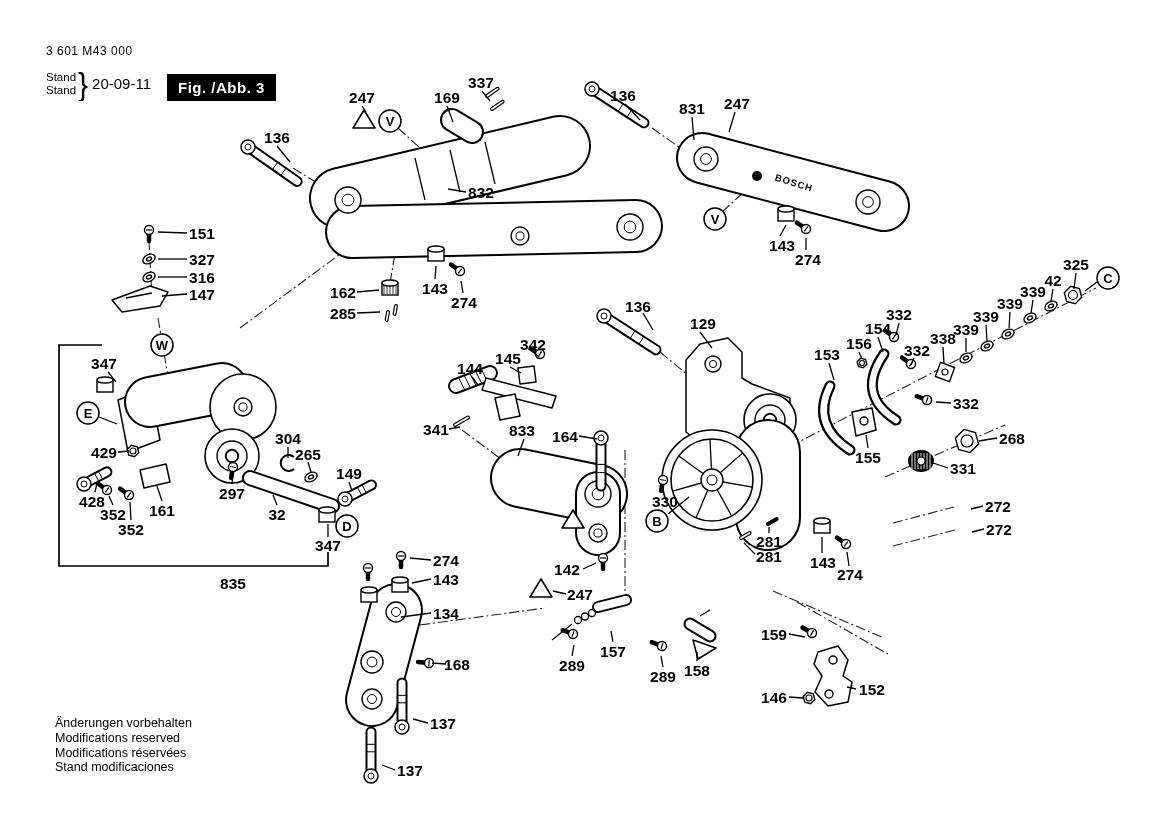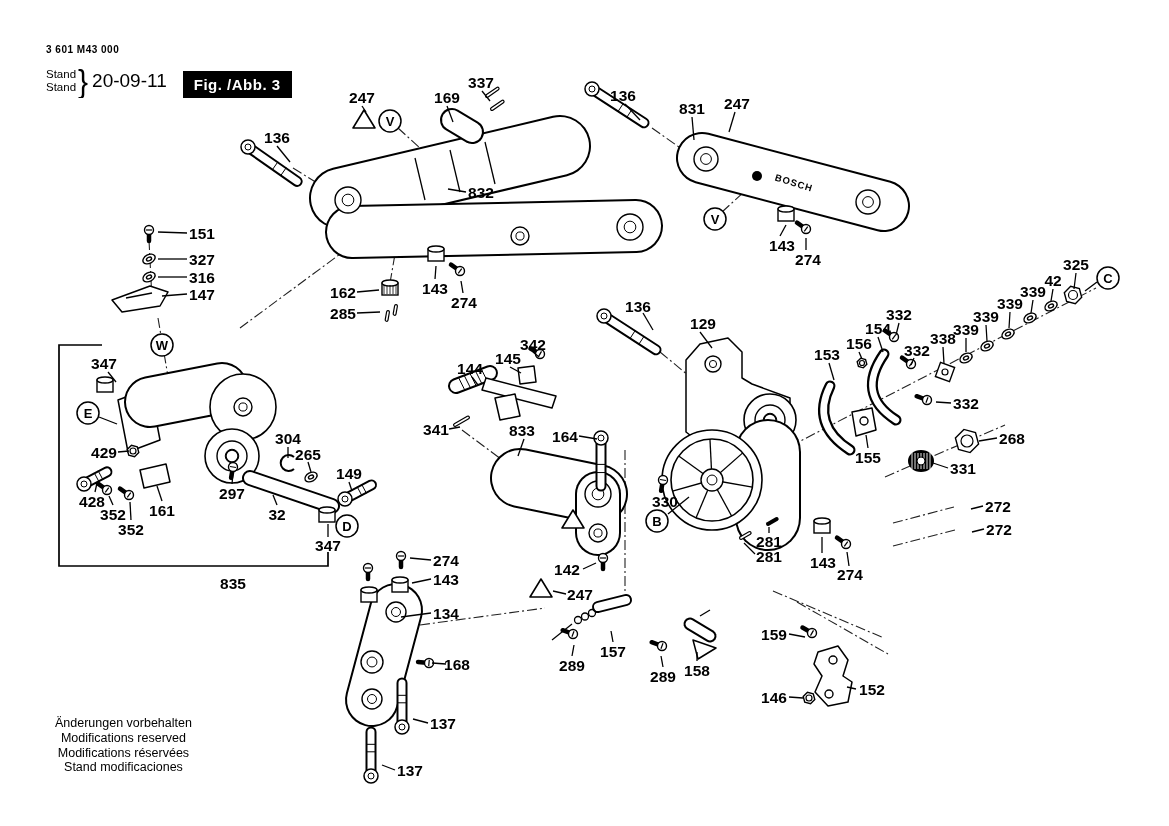--- a/index.html
+++ b/index.html
@@ -1,28 +1,28 @@
 <!DOCTYPE html>
 <html><head>
 <meta charset="utf-8">
 <style>
   html,body{margin:0;padding:0;background:#fff;}
   body{width:1169px;height:826px;position:relative;overflow:hidden;
        font-family:"Liberation Sans",sans-serif;color:#000;}
   #stage{position:absolute;left:0;top:0;width:1169px;height:826px;}
   svg text{font-family:"Liberation Sans",sans-serif;}
   .hdr{position:absolute;left:46px;top:44px;z-index:5;}
-  .partno{font-size:10px;letter-spacing:.5px;font-weight:bold;}
+  .partno{font-size:12px;letter-spacing:.5px;}
   .issue-row{display:flex;align-items:center;margin-top:8px;justify-content:space-between;}
   .standissue{font-size:11.5px;line-height:1.08;}
   .brace{font-size:30px;font-weight:400;margin:0 4px 0 2px;transform:scaleY(1.05);}
-  .date{font-size:19px;}
+  .date{font-size:15px;}
   .figbadge{background:#000;color:#fff;font-weight:bold;font-size:15px;
             padding:5px 11px 5px 11px;margin-left:16px;letter-spacing:.5px;margin-top:8px;}
-  .ftr{position:absolute;left:55px;top:716px;font-size:12.5px;line-height:1.18;z-index:5;text-align:center;}
+  .ftr{position:absolute;left:55px;top:716px;font-size:12.5px;line-height:1.18;z-index:5;}
 </style>
 </head>
 <body>
 
 <div class="hdr">
   <div class="partno">3 601 M43 000</div>
   <div class="issue-row">
     <div class="standissue">
       <div>Stand</div>
       <div>Stand</div>

